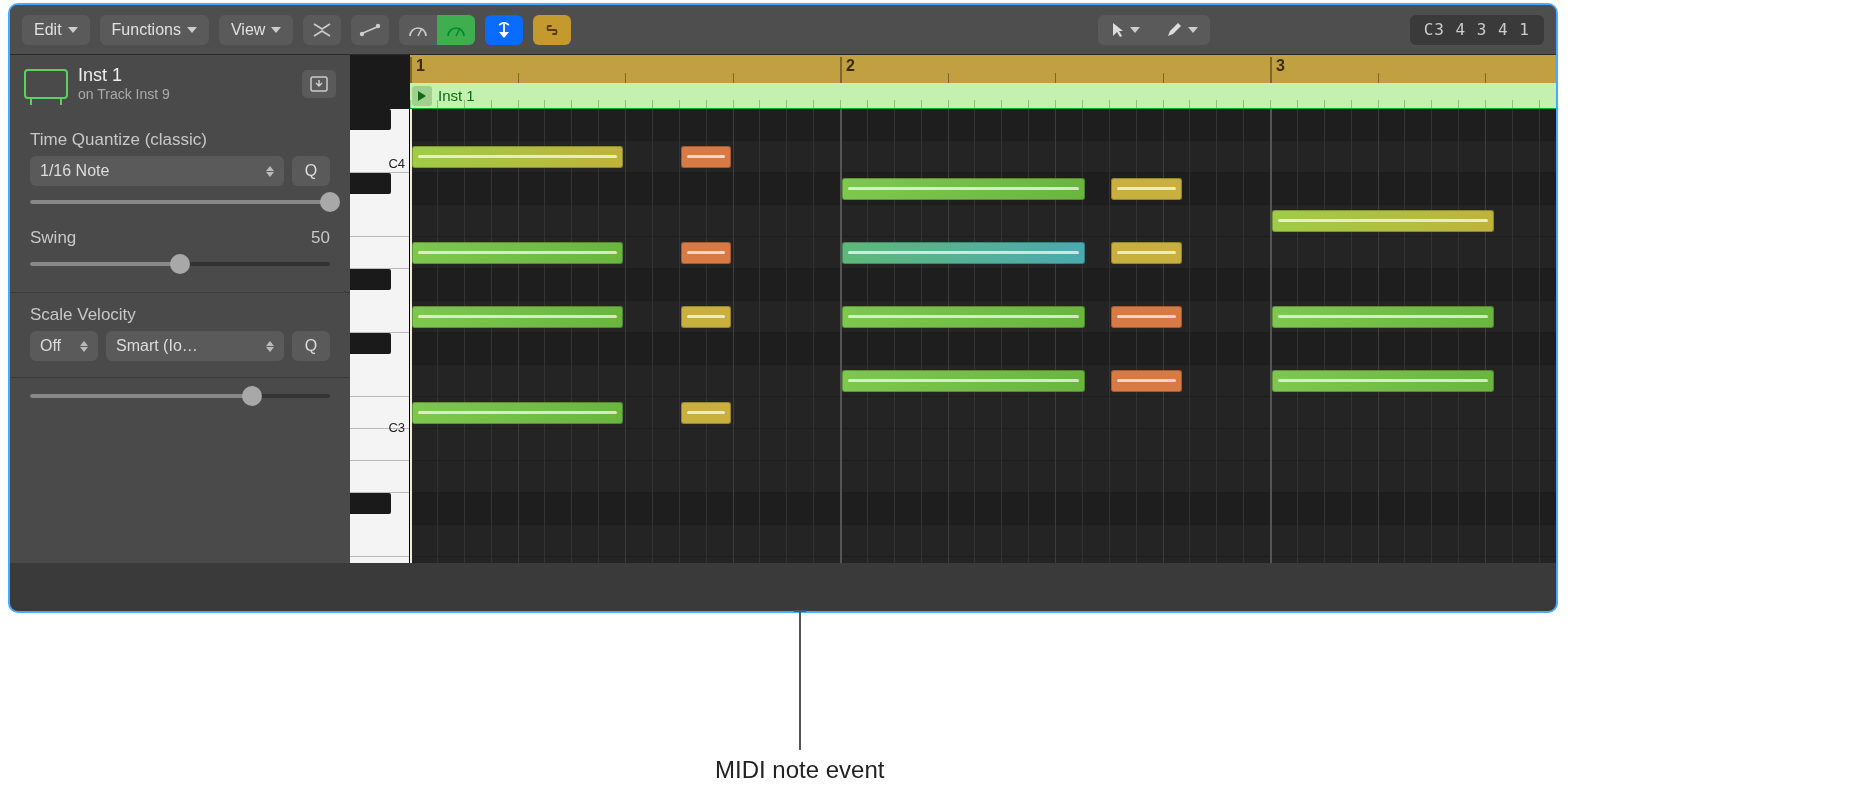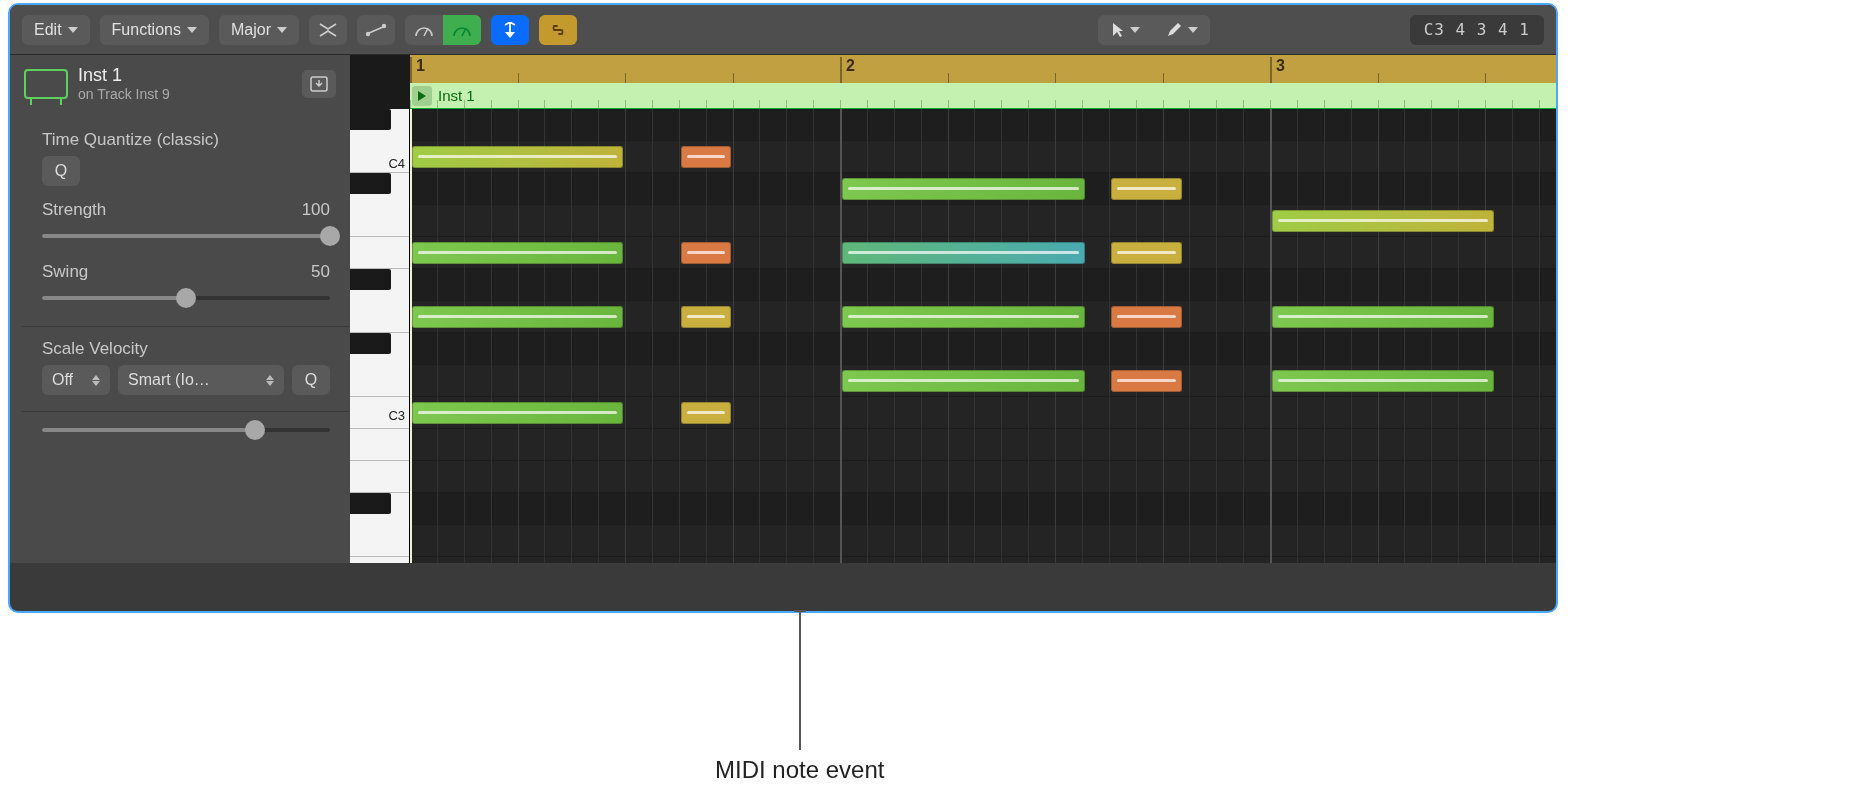--- a/index.html
+++ b/index.html
@@ -131,21 +131,21 @@
   .insp-header .titles { flex: 1; }
   .insp-header .t1 { font-size: 18px; color: #eee; }
   .insp-header .t2 { font-size: 14px; color: #aaa; }
   .insp-header .catch-btn {
     width: 34px; height: 28px;
     background: #5a5a5a;
     border-radius: 5px;
     display: flex; align-items: center; justify-content: center;
     cursor: pointer;
   }
-  .insp-body { padding: 8px 20px; margin-left: 12px; }
+  .insp-body { padding: 8px 20px; }
   .insp-label { font-size: 17px; color: #c8c8c8; margin-top: 12px; }
   .row { display: flex; align-items: center; gap: 8px; margin-top: 6px; }
   .select {
     height: 30px;
     background: #5a5a5a;
     border-radius: 6px;
     display: flex;
     align-items: center;
     padding: 0 10px;
     color: #ddd;
@@ -368,21 +368,21 @@
           <path d="M0 0 L5 6 L10 0" fill="#ccc"></path>
         </svg>
     </button>
     <button class="tbtn">
       <span>Functions</span>
       <svg class="chev-down" viewBox="0 0 10 6">
           <path d="M0 0 L5 6 L10 0" fill="#ccc"></path>
         </svg>
     </button>
     <button class="tbtn">
-      <span>Major</span>
+      <span>View</span>
       <svg class="chev-down" viewBox="0 0 10 6">
           <path d="M0 0 L5 6 L10 0" fill="#ccc"></path>
         </svg>
     </button>
 
     <button class="tbtn icon collapse">
       <svg viewBox="0 0 20 14">
         <path d="M2 1 L10 6 L18 1" stroke="#ccc" stroke-width="1.6" fill="none"></path>
         <path d="M2 13 L10 8 L18 13" stroke="#ccc" stroke-width="1.6" fill="none"></path>
       </svg>
@@ -464,27 +464,30 @@
           <svg width="18" height="16" viewBox="0 0 18 16">
             <rect x="1" y="1" width="16" height="14" rx="2" stroke="#ccc" stroke-width="1.5" fill="none"></rect>
             <path d="M9 4 L9 9 M6 7 L9 10 L12 7" stroke="#ccc" stroke-width="1.5" fill="none"></path>
           </svg>
         </div>
       </div>
 
       <div class="insp-body">
         <div class="insp-label">Time Quantize (classic)</div>
         <div class="row">
+          <div class="select">
+            <span>1/16 Note</span>
+            <span class="updown">
+                <span class="u"></span>
+                <span class="d"></span>
+              </span>
+          </div>
           <div class="q-btn">Q</div>
         </div>
 
-        <div class="param">
-          <span>Strength</span>
-          <span>100</span>
-        </div>
         <div class="slider">
           <div class="track"></div>
             <div class="fill" style="width:100%"></div>
             <div class="handle" style="left:100%"></div>
         </div>
 
         <div class="param">
           <span>Swing</span>
           <span>50</span>
         </div>
@@ -606,21 +609,21 @@
             <div class="key black" style="top: 224px; height: 21.12px;"></div>
             <div class="key" style="top: 256px; height: 32px;"></div>
             <div class="key" style="top: 288px; height: 32px;"></div>
             <div class="key" style="top: 320px; height: 32px;"></div>
             <div class="key" style="top: 352px; height: 32px;"></div>
             <div class="key black" style="top: 384px; height: 21.12px;"></div>
             <div class="key" style="top: 416px; height: 32px;"></div>
             <div class="key" style="background: transparent; border: none; top: 32px; height: 32px;">
               <span class="klabel">C4</span>
             </div>
-            <div class="key" style="background: transparent; border: none; top: 284px; height: 32px;">
+            <div class="key" style="background: transparent; border: none; top: 296px; height: 32px;">
               <span class="klabel">C3</span>
             </div>
           </div>
         <div class="grid" id="grid">
           <div class="playhead"></div>
         <div class="row-bg dark" style="top: 0px; height: 32px;"></div>
             <div class="row-bg" style="top: 32px; height: 32px;"></div>
             <div class="row-bg dark" style="top: 64px; height: 32px;"></div>
             <div class="row-bg" style="top: 96px; height: 32px;"></div>
             <div class="row-bg" style="top: 128px; height: 32px;"></div>

